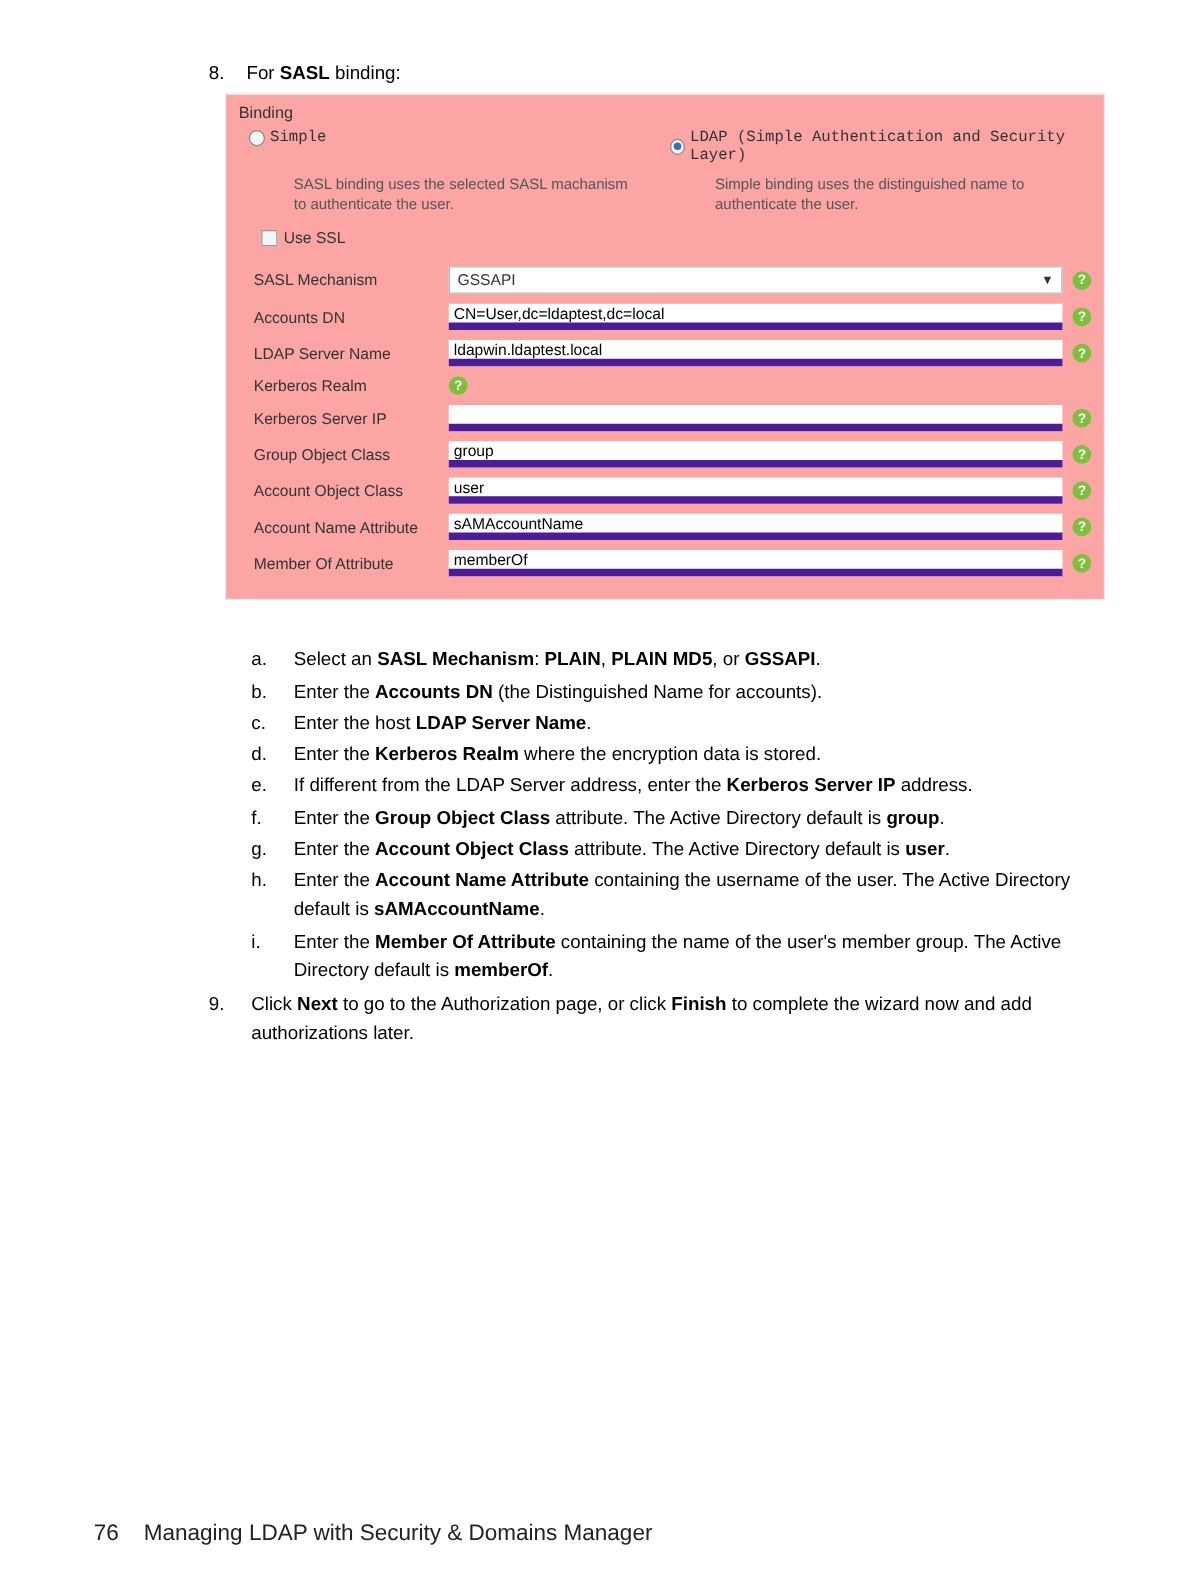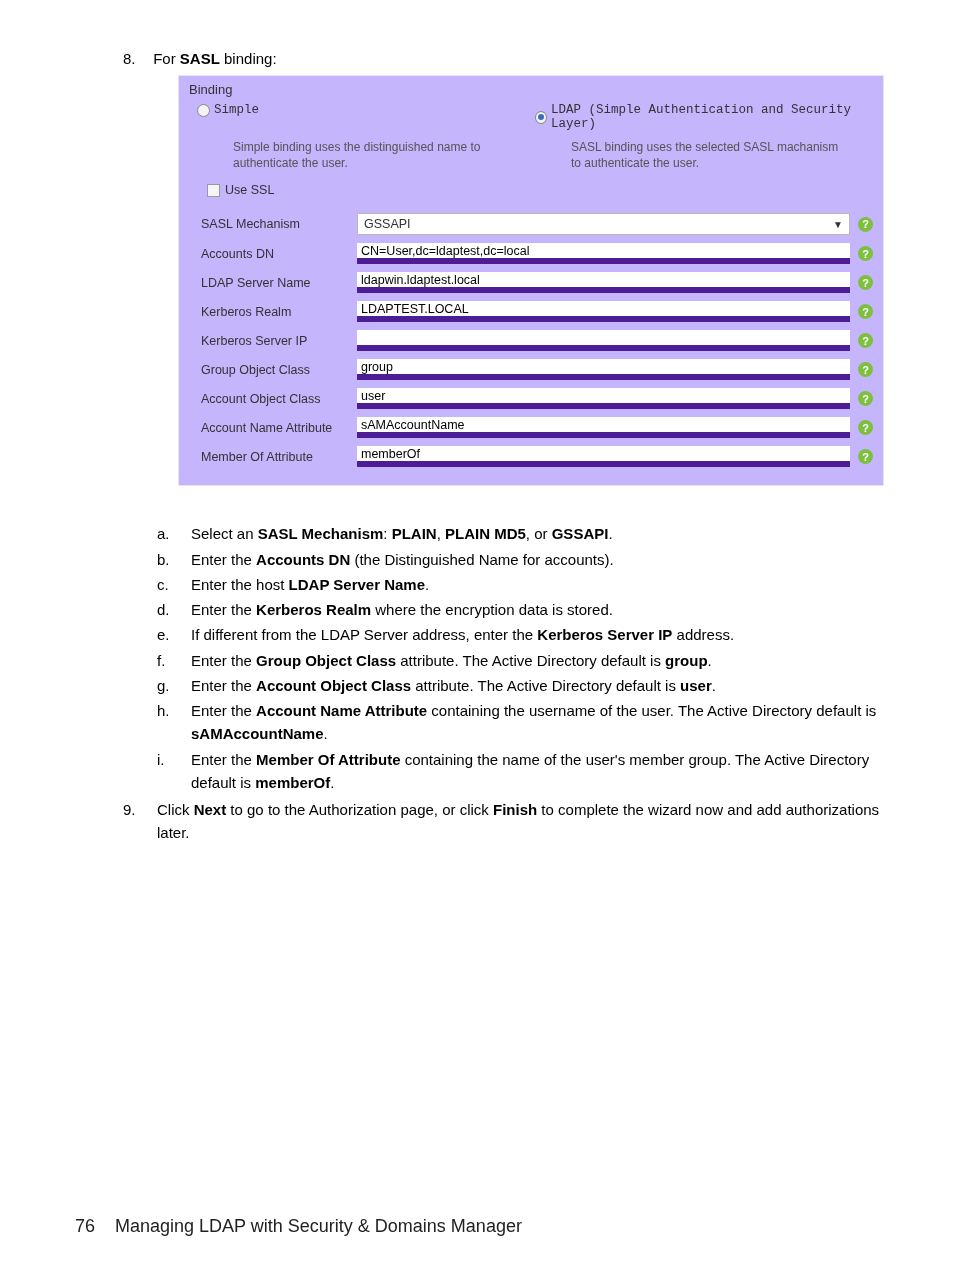--- a/index.html
+++ b/index.html
@@ -5,34 +5,34 @@
   * { box-sizing: border-box; }
   body {
     margin: 0;
     padding: 0;
     background: #fff;
     font-family: "Segoe UI", Arial, sans-serif;
     width: 954px;
     color: #000;
   }
   .page {
-    padding: 50px 60px 40px 65px;
+    padding: 50px 60px 40px 109px;
     position: relative;
     min-height: 1271px;
   }
   .step8 {
     margin-left: 58px;
     font-size: 15px;
     margin-bottom: 8px;
   }
   .step8 .num { display:inline-block; width: 26px; }
   .panel-wrap {
-    margin-left: 113px;
+    margin-left: 71px;
     margin-right: 10px;
-    background: #c4b5fd;
+    background: #fca5a5;
     border: 1px solid #e6e6e6;
     padding: 0;
     font-family: Tahoma, Arial, sans-serif;
     font-size: 12.5px;
     color: #333;
   }
   .panel-title {
     padding: 6px 10px 4px 10px;
     font-size: 13px;
     color: #333;
@@ -141,24 +141,24 @@
       <div class="bind-col">
         <div class="radio-line">
           <span class="radio selected"></span>
           <span>LDAP (Simple Authentication and Security Layer)</span>
         </div>
       </div>
     </div>
 
     <div class="bind-row">
       <div class="bind-col">
+          <div class="desc">SASL binding uses the selected SASL machanism to authenticate the user.</div>
+        </div>
+      <div class="bind-col">
           <div class="desc">Simple binding uses the distinguished name to authenticate the user.</div>
-        </div>
-      <div class="bind-col">
-          <div class="desc">SASL binding uses the selected SASL machanism to authenticate the user.</div>
         </div>
     </div>
 
     <div class="check-line">
       <span class="checkbox"></span>
       <span>Use SSL</span>
     </div>
 
     <div class="form-rows" id="form-rows">
         <div class="form-row">
@@ -174,21 +174,20 @@
           <input class="field" type="text" value="CN=User,dc=ldaptest,dc=local" style="">
           <div class="help">?</div>
         </div>
         <div class="form-row">
           <div class="lbl">LDAP Server Name</div>
           <input class="field" type="text" value="ldapwin.ldaptest.local" style="">
           <div class="help">?</div>
         </div>
         <div class="form-row">
           <div class="lbl">Kerberos Realm</div>
-          <input class="field" type="text" value="LDAPTEST.LOCAL" style="">
           <div class="help">?</div>
         </div>
         <div class="form-row">
           <div class="lbl">Kerberos Server IP</div>
           <input class="field" type="text" style="">
           <div class="help">?</div>
         </div>
         <div class="form-row">
           <div class="lbl">Group Object Class</div>
           <input class="field" type="text" value="group" style="">

